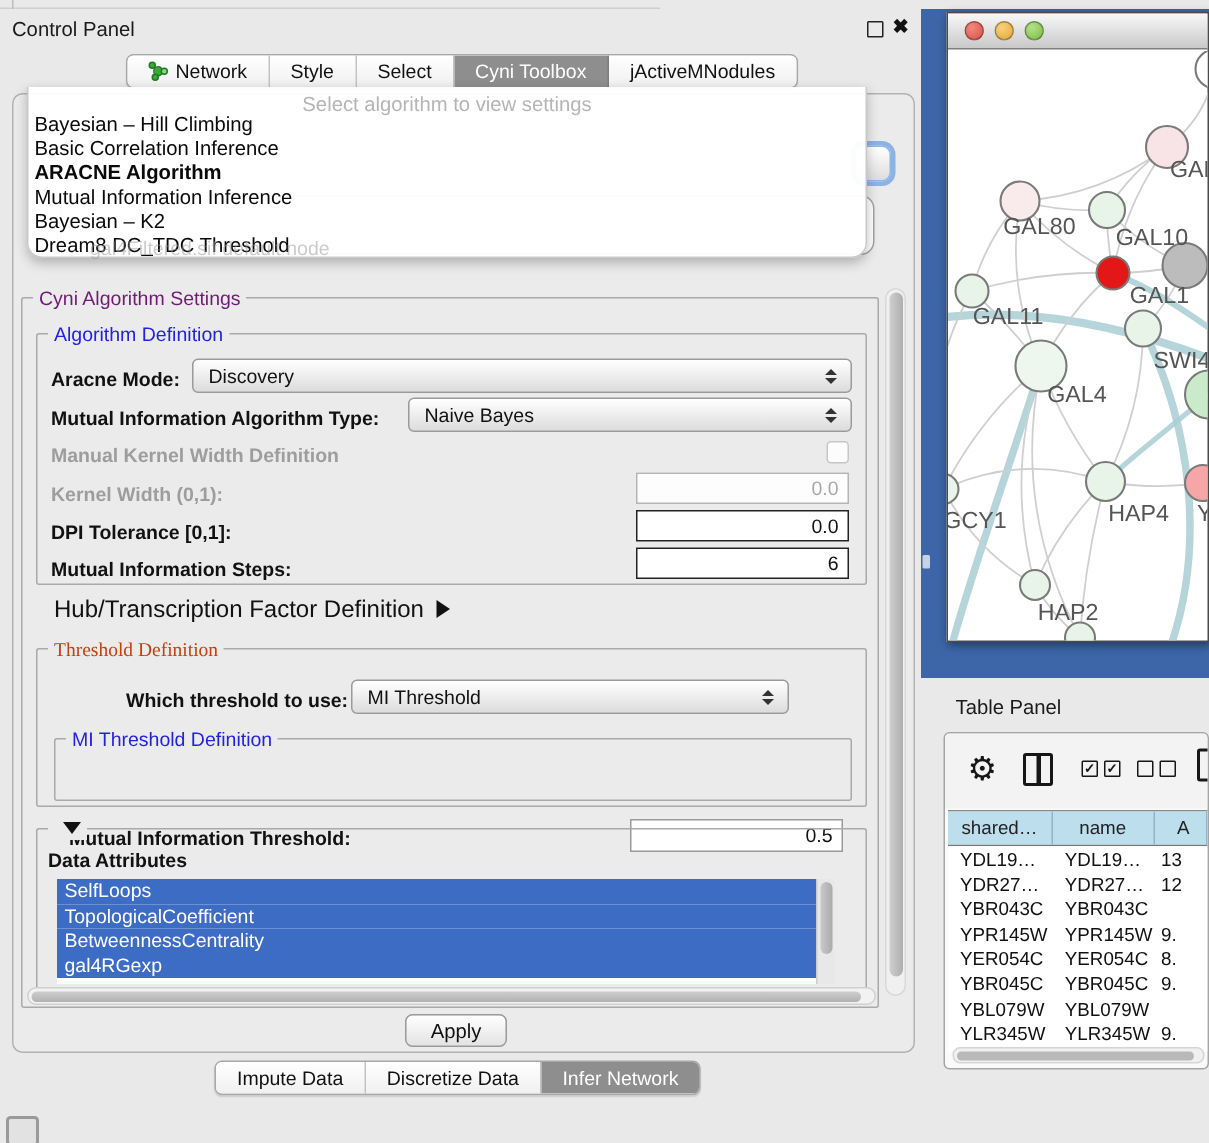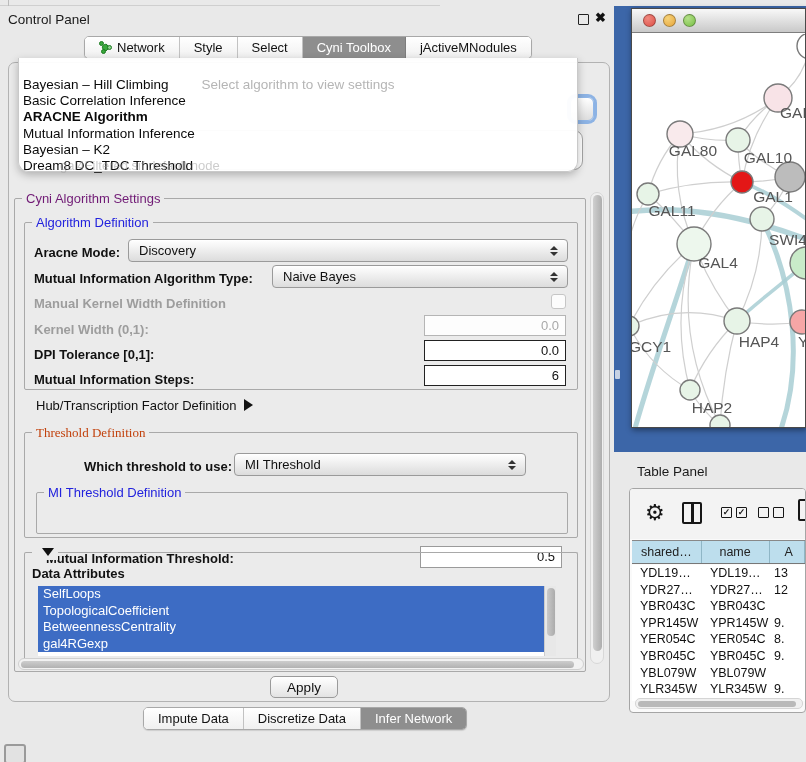--- a/index.html
+++ b/index.html
@@ -64,21 +64,21 @@
   .hscroll { position:absolute; left:18px; top:658px; width:566px; height:12px; background:#f2f2f2; border:1px solid #d0d0d0; border-radius:6px; }
   .hscroll .thumb { position:absolute; left:2px; top:1.5px; height:7px; width:553px; background:linear-gradient(#cdcdcd,#b2b2b2); border-radius:4px; }
 
   .vscroll-panel { position:absolute; left:590px; top:192px; width:14px; height:472px; background:#f0f0f0; border:1px solid #d8d8d8; border-radius:7px; }
   .vscroll-panel .thumb { position:absolute; left:1.5px; top:2px; width:9px; height:456px; background:linear-gradient(90deg,#cfcfcf,#aeaeae); border-radius:5px; }
 
   #apply-btn { position:absolute; left:270px; top:676px; width:68px; height:22px; background:linear-gradient(#ffffff,#e3e3e3); border:1px solid #9a9a9a; border-radius:5px; font-size:13.5px; color:#111; display:flex; align-items:center; justify-content:center; }
 
   
   #algo-popup { position:absolute; left:18px; top:58px; width:560px; height:114px; background:rgba(255,255,255,.96); border:1px solid #c9c9c9; border-top:none; border-radius:0 0 10px 10px; box-shadow:0 3px 8px rgba(0,0,0,.25); z-index:100; }
-  #algo-popup .ph { text-align:center; font-size:13.5px; color:#b5b5b5; padding-top:19px; height:17px; }
+  #algo-popup .ph { text-align:center; font-size:13.5px; color:#b5b5b5; padding-top:4px; height:17px; }
   #algo-popup .opt { font-size:13.5px; color:#0a0a0a; padding-left:4px; height:16.2px; line-height:16.2px; white-space:nowrap; }
   #algo-popup .opt.bold { font-weight:bold; }
   .ghost-btn { position:absolute; left:570px; top:97px; width:24px; height:24px; border-radius:6px; background:linear-gradient(#fff,#ddd); border:1px solid #8fb6e8; box-shadow:0 0 0 3px rgba(110,160,225,.75); z-index:4; }
   .ghost-combo { position:absolute; left:40px; top:130px; width:543px; height:40px; border:1px solid #a3a3a3; border-radius:9px; background:#fff; z-index:3; }
   .ghost-text { position:absolute; left:60px; top:158px; font-size:13px; color:#9a9a9a; opacity:.5; z-index:101; }
 
   
   .desktop { position:absolute; left:614px; top:6px; width:192px; height:446px; background:#3c66a8; }
   .splitter-handle { position:absolute; left:615px; top:370px; width:5px; height:9px; background:#c7d2e4; border-radius:1px; }
 
@@ -189,21 +189,21 @@
 
   <span class="lbl b dis" style="left:34px; top:322px;">Kernel Width (0,1):</span>
   <div class="tfield dis" style="left:424px; top:315px; width:142px; height:21px;">0.0</div>
 
   <span class="lbl b" style="left:34px; top:347px;">DPI Tolerance [0,1]:</span>
   <div class="tfield" style="left:424px; top:340px; width:142px; height:21px;">0.0</div>
 
   <span class="lbl b" style="left:34px; top:372px;">Mutual Information Steps:</span>
   <div class="tfield" style="left:424px; top:365px; width:142px; height:21px;">6</div>
 
-  <span class="lbl" style="left:36px; top:398px; font-size:13px;"><span>Hub/Transcription Factor Definition</span><i class="tri-right"></i></span>
+  <span class="lbl" style="left:36px; top:398px; font-size:16px;"><span>Hub/Transcription Factor Definition</span><i class="tri-right"></i></span>
 
   <div class="fs" style="left:24px; top:432px; width:554px; height:106px;"></div>
   <span class="fs-legend leg-green" style="left:32px; top:425px;">Threshold Definition</span>
 
   <span class="lbl b" style="left:84px; top:459px;">Which threshold to use:</span>
   <div class="combo" style="left:234px; top:453px; width:292px; height:23px;">
     <span>MI Threshold</span>
     <span class="arrows">
         <i class="up"></i>
         <i class="dn"></i>

